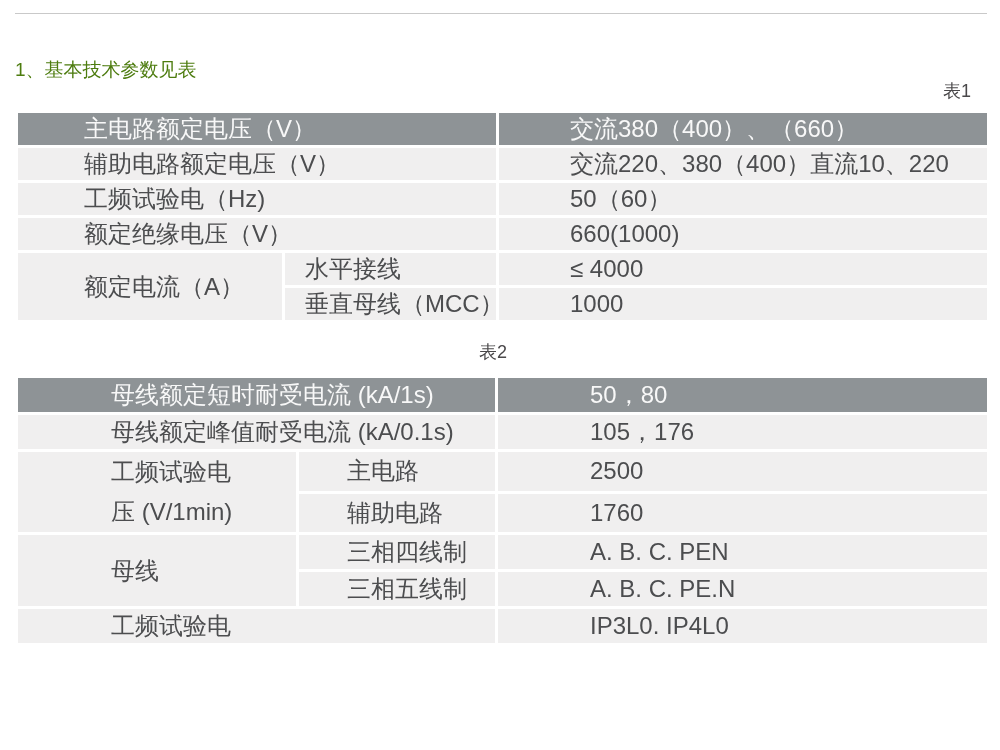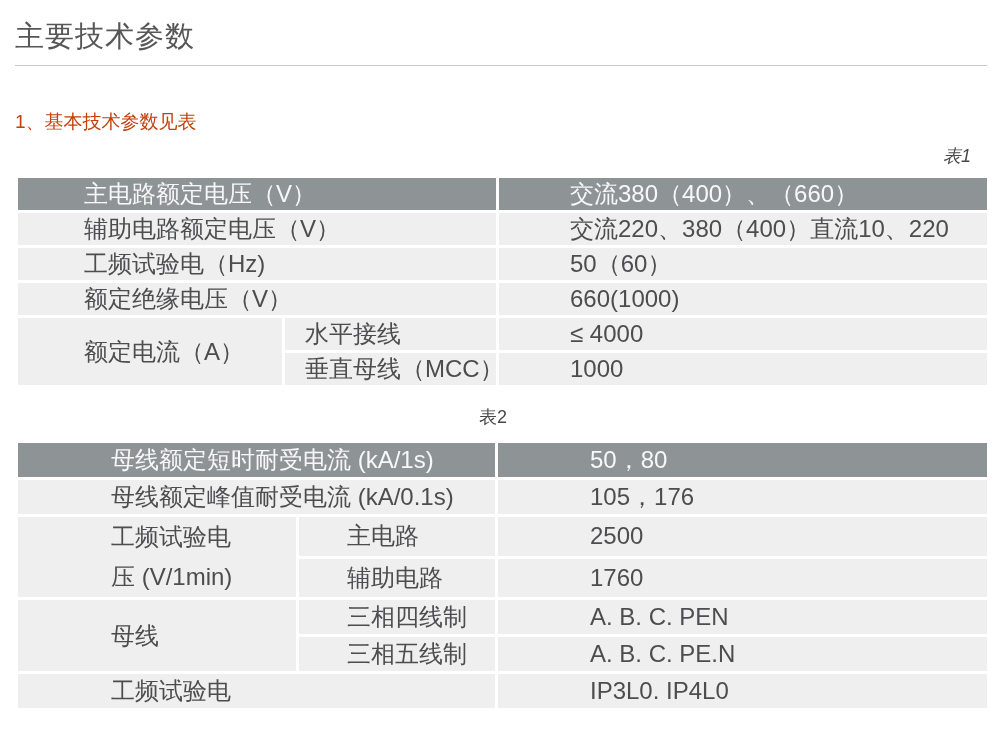--- a/index.html
+++ b/index.html
@@ -12,26 +12,26 @@
     width:1000px;height:750px;background:#fff;
     font-family:"Liberation Sans","DejaVu Sans",sans-serif;
     color:var(--cell_text);overflow:hidden;
   }
   .page{padding:0 15px;}
   .page-title{
     margin:20px 0 0 0;font-size:29px;font-weight:400;line-height:32px;
     letter-spacing:1px;color:var(--title_text);
   }
   .title-divider{height:1px;background:var(--divider);margin-top:13px;width:972px;}
-  .section-heading{margin:45px 0 0 0;font-size:19px;color:#c2410c;line-height:22px;}
+  .section-heading{margin:45px 0 0 0;font-size:19px;color:#4d7c0f;line-height:22px;}
   .caption{
     width:972px;text-align:right;padding-right:16px;font-size:18px;
     color:#4a484a;line-height:21px;
   }
-  .caption.first{margin-top:13px;font-style:italic;}
+  .caption.first{}
   .caption.second{margin-top:19px;text-align:center;}
   table.t{border-collapse:collapse;width:972px;table-layout:fixed;}
   table.t{margin-top:8px;}
   table.t2{margin-top:12px;}
   .t td{
     background:var(--row_bg);border:3px solid #fff;padding:0;
     font-size:24px;color:var(--cell_text);white-space:nowrap;vertical-align:middle;
   }
   .t tr.head td{background:var(--header_bg);color:var(--header_text);}
   .t1 td{height:33px;}
@@ -40,21 +40,20 @@
   .t2 col.a{width:281px;} .t2 col.b{width:199px;} .t2 col.c{width:492px;}
   .t1 .c1{padding-left:66px;} .t1 .c2{padding-left:20px;} .t1 .c3{padding-left:71px;}
   .t2 .c1{padding-left:93px;} .t2 .c2{padding-left:48px;} .t2 .c3{padding-left:92px;}
   .t2 td.wrap{white-space:pre-line;line-height:40px;}
 </style>
 </head>
 <body>
 
 <div class="page">
 
-  <h1 class="page-title">主要技术参数</h1>
   <div class="title-divider"></div>
 
   <p class="section-heading">1、基本技术参数见表</p>
 
   <div class="caption first">表1</div>
 
   <table class="t t1">
     <colgroup>
         <col class="a">
         <col class="b">

